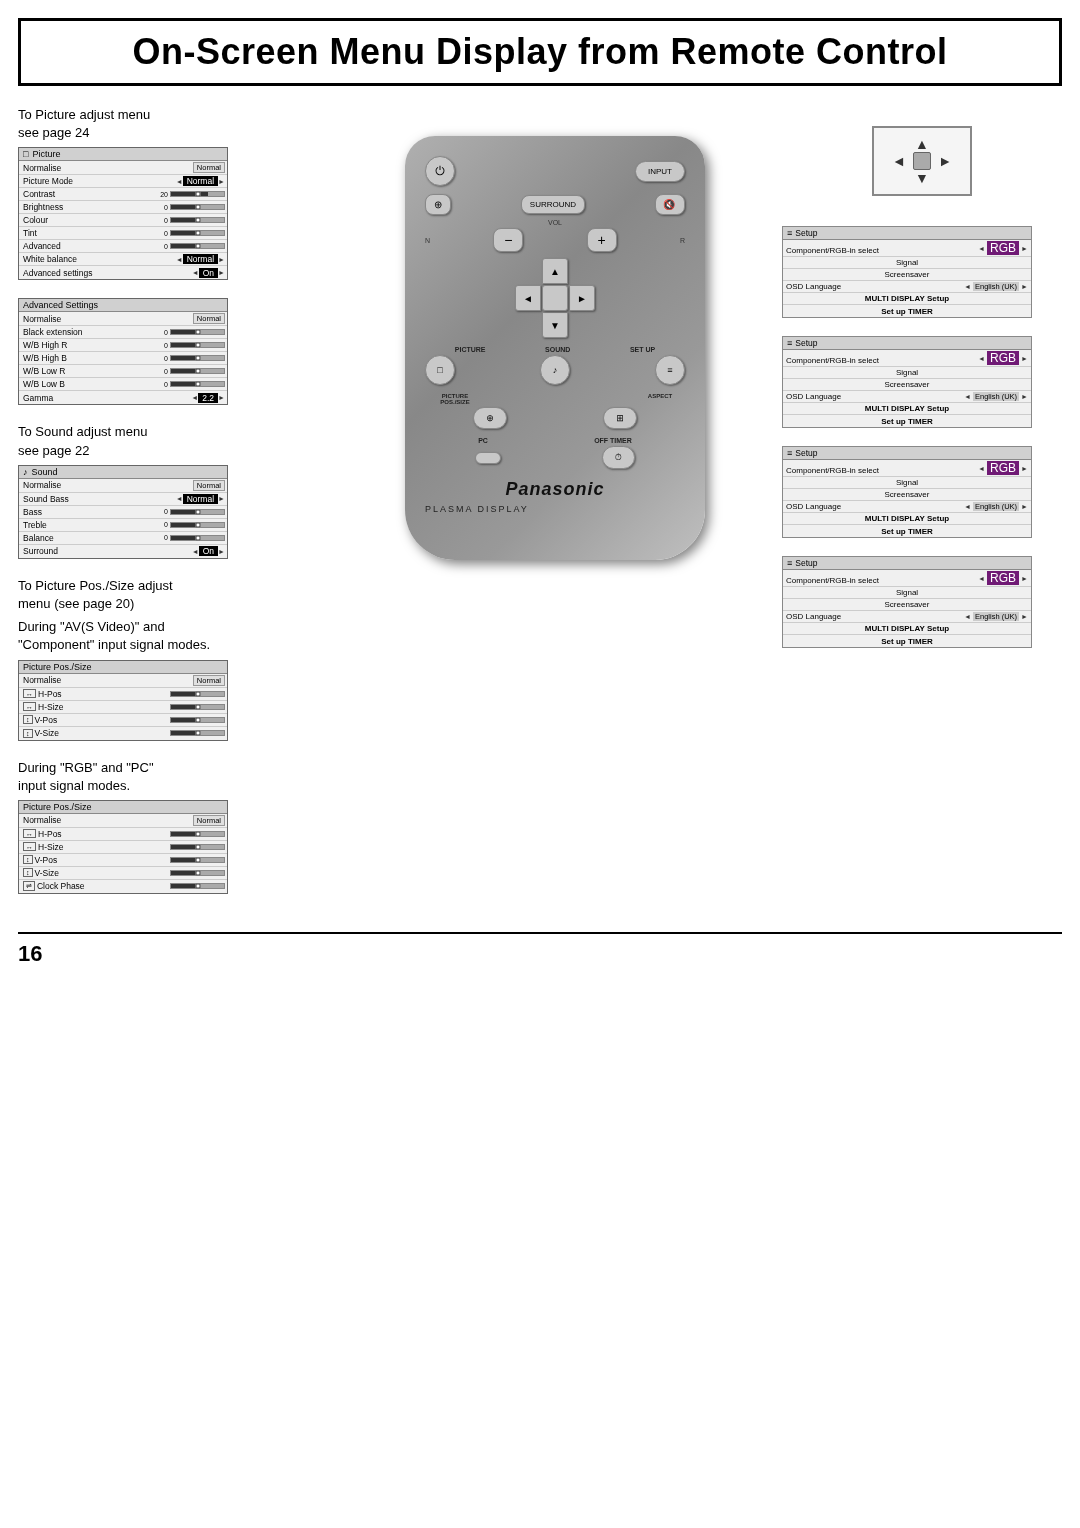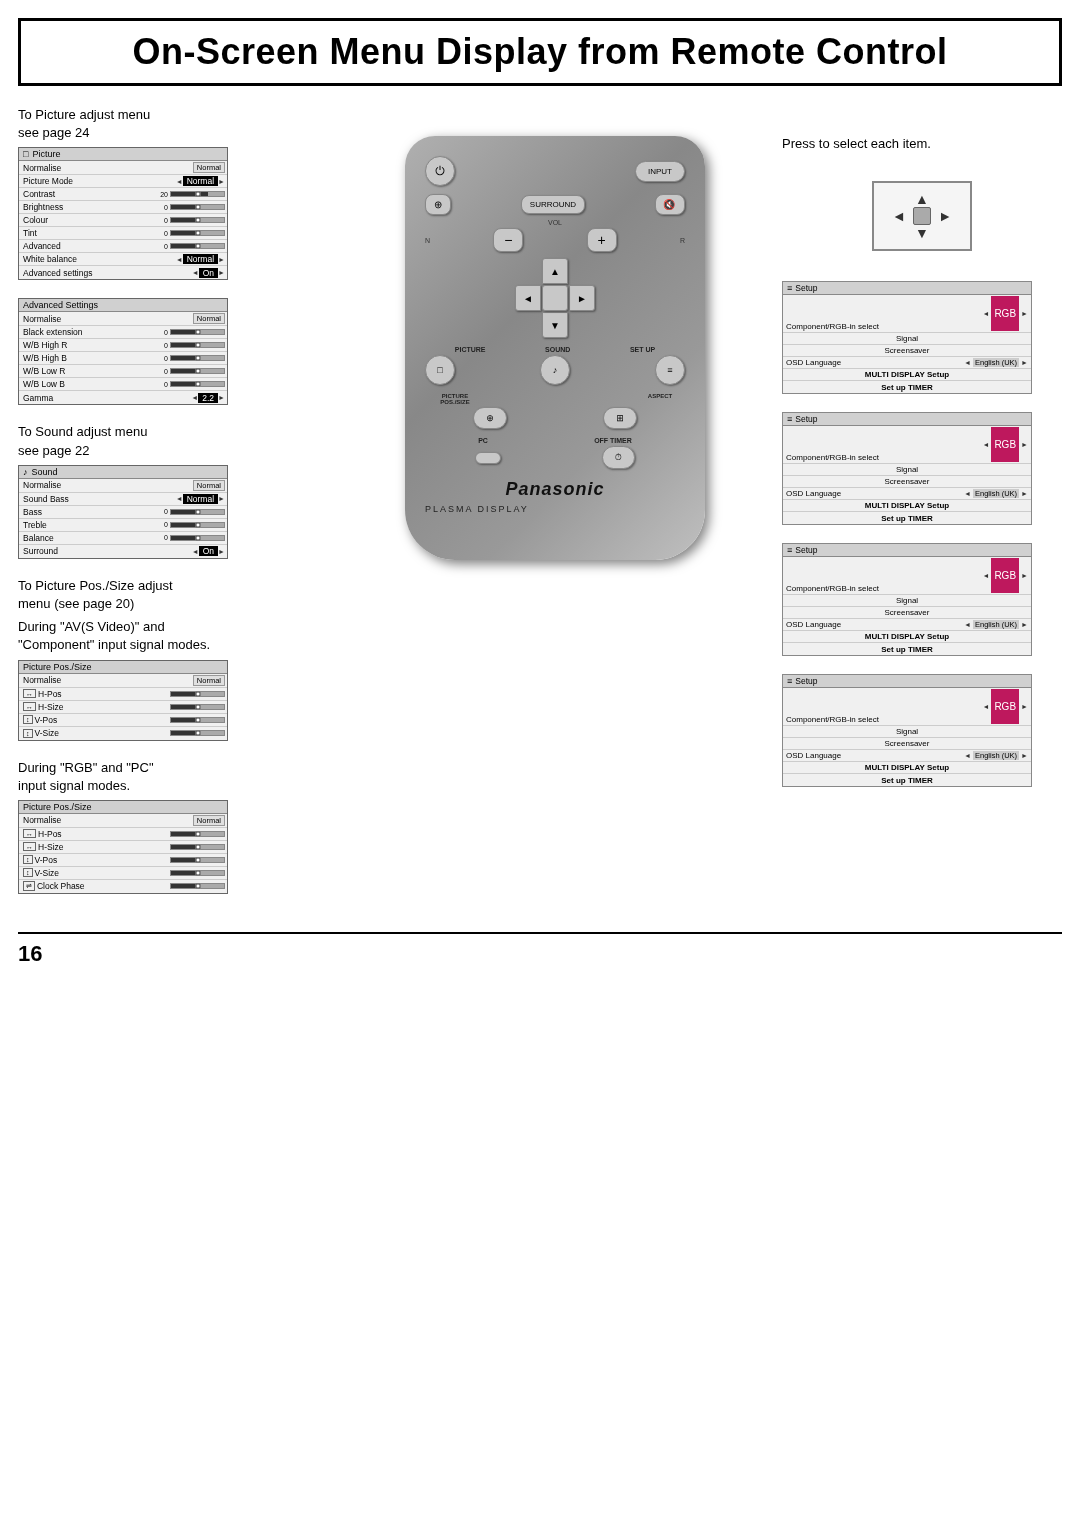--- a/index.html
+++ b/index.html
@@ -288,24 +288,24 @@
       align-items: flex-end;
     }
     .setup-row:last-child { border-bottom: none; }
     .setup-row-label { flex: 1; }
     .setup-row-value {
       display: flex;
       align-items: center;
       gap: 2px;
     }
     .rgb-highlight {
-      background: #be185d;
+      background: #701a75;
       color: #fff;
-      padding: 12px 3px;
-      font-size: 10px;
+      padding: 0 3px;
+      font-size: 12px;
     }
     .setup-row-center {
       text-align: center;
       width: 100%;
     }
     .setup-row-bold {
       font-weight: bold;
       text-align: center;
       width: 100%;
     }
@@ -763,21 +763,20 @@
         </div>
 
         <div class="panasonic-logo">Panasonic</div>
         <div class="plasma-display-label">PLASMA DISPLAY</div>
 
       </div>
     </div>
   </div>
 
   <div class="right-col">
-    <div class="right-top-label">Press to select each item.</div>
 
     <div style="display:flex;justify-content:center;margin-bottom:20px;">
       <div class="nav-display">
         <div class="nav-display-inner">
           <div class="nav-arrow nav-arrow-up">▲</div>
           <div class="nav-arrow nav-arrow-down">▼</div>
           <div class="nav-arrow nav-arrow-left">◄</div>
           <div class="nav-arrow nav-arrow-right">►</div>
           <div class="nav-center-btn"></div>
         </div>

